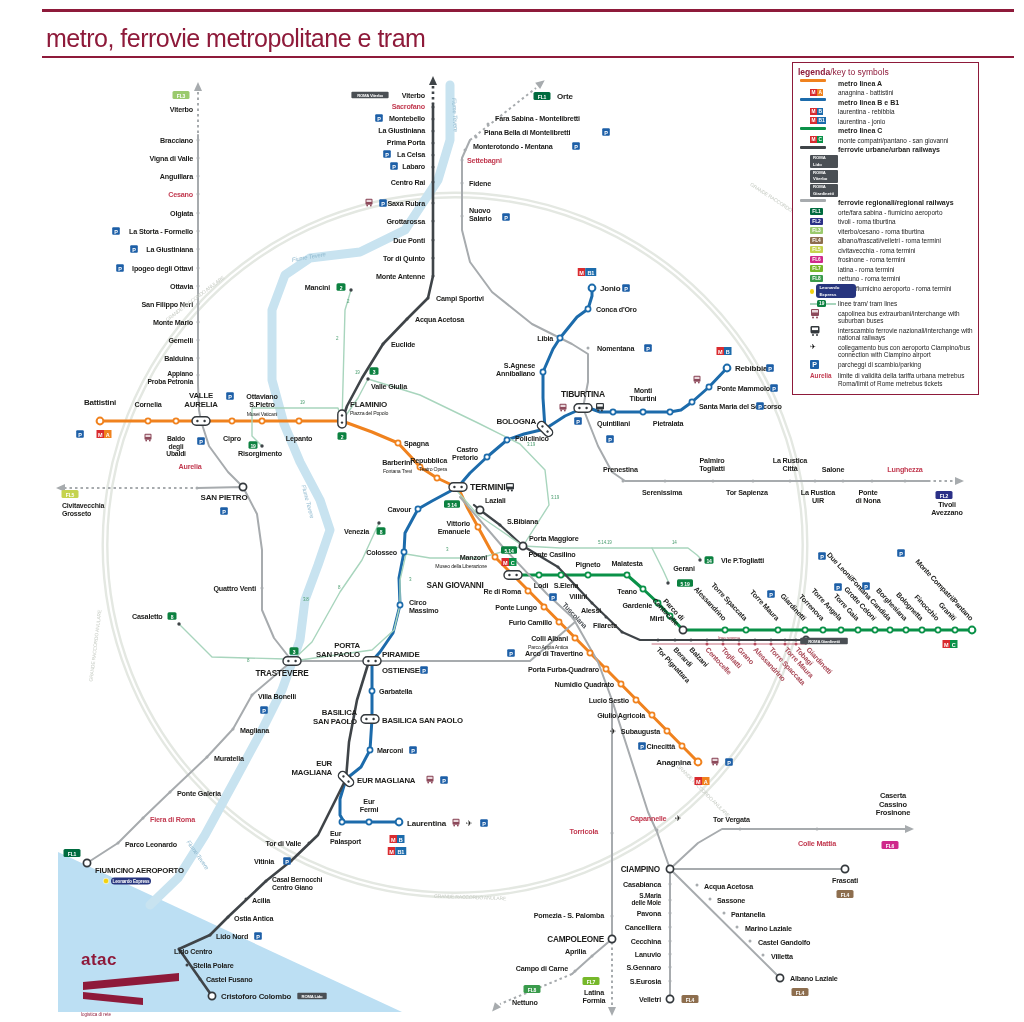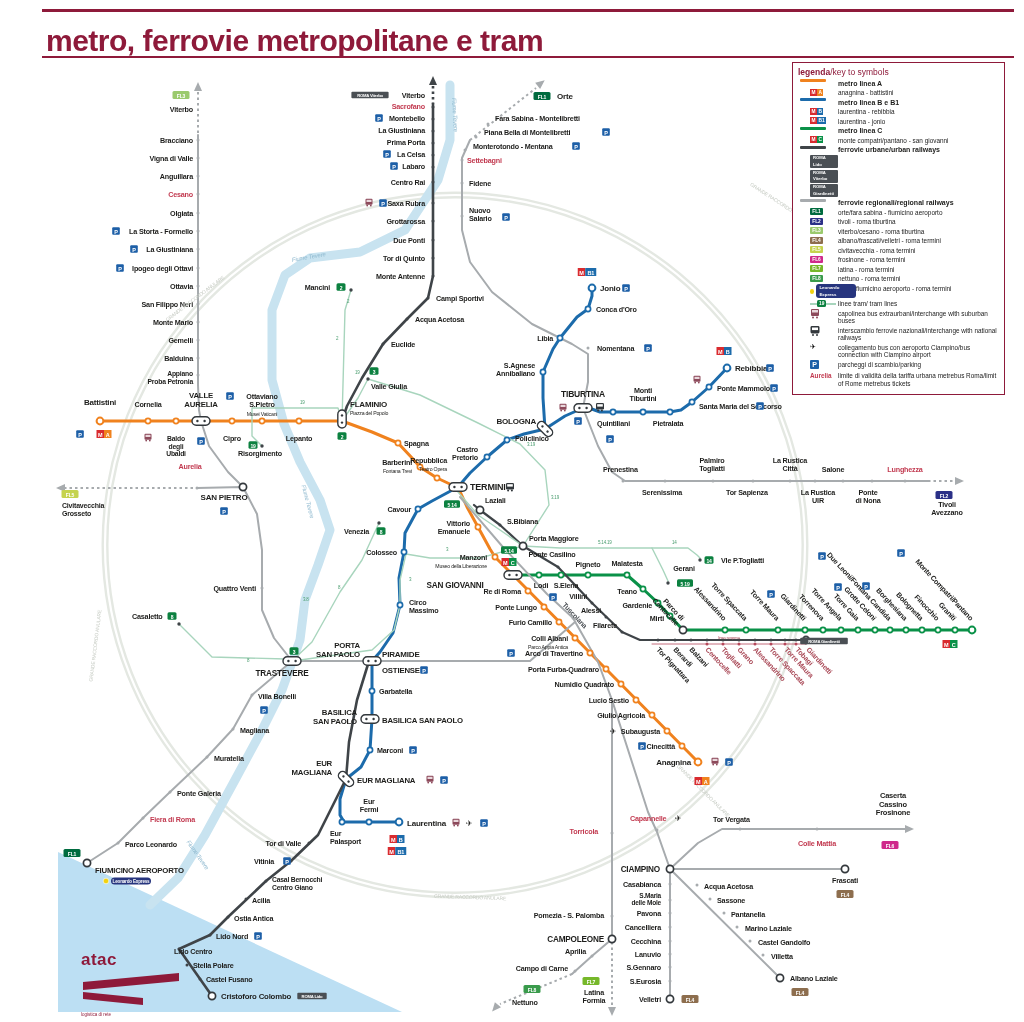--- a/index.html
+++ b/index.html
@@ -1,22 +1,22 @@
 <!DOCTYPE html>
 <html><head>
 <meta charset="utf-8">
 <style>
   html,body{margin:0;padding:0;background:#fff;}
   body{font-family:"Liberation Sans",sans-serif;width:1024px;height:1022px;position:relative;overflow:hidden;}
   #header{position:absolute;left:0;top:0;width:1024px;z-index:5;}
   .rule-thick{position:absolute;left:42px;top:9px;width:972px;height:3px;background:#8e1a3a;}
   .rule-thin{position:absolute;left:42px;top:56px;width:972px;height:2px;background:#8e1a3a;}
-  #page-title{position:absolute;left:46px;top:24px;font-size:30px;font-weight:700;color:#8e1a3a;letter-spacing:-.5px;}
+  #page-title{position:absolute;left:46px;top:24px;font-size:25px;font-weight:400;color:#8e1a3a;letter-spacing:-.5px;}
   #map-wrap{position:absolute;left:0;top:0;width:1024px;height:1022px;}
-  #legend{position:absolute;left:792px;top:62px;width:213px;background:#fff;border:1.5px solid #8e1a3a;z-index:6;padding:4px 5px 5px 5px;box-sizing:border-box;}
+  #legend{position:absolute;left:792px;top:62px;width:187px;background:#fff;border:1.5px solid #8e1a3a;z-index:6;padding:4px 5px 5px 5px;box-sizing:border-box;}
   #legend-title{font-size:8.5px;color:#8e1a3a;margin-bottom:2px;}
   #legend-title b{font-weight:700;}
   .lrow{display:flex;align-items:flex-start;margin:1.5px 0;}
   .lrow .cell{width:40px;flex:0 0 40px;display:flex;justify-content:flex-start;align-items:center;padding-left:2px;box-sizing:border-box;}
   .lrow.sub .cell{padding-left:12px;}
   .lrow .lab{font-size:6.4px;color:#222;line-height:7.5px;padding-top:.5px;}
   .lrow.main .lab{font-size:7px;font-weight:700;color:#1d1d1b;}
   .swatch{width:26px;height:3px;border-radius:1px;}
   .mb{display:inline-flex;font-size:4.8px;font-weight:700;color:#fff;line-height:7px;}
   .mb span{display:inline-block;height:7px;padding:0 1.5px;text-align:center;}

